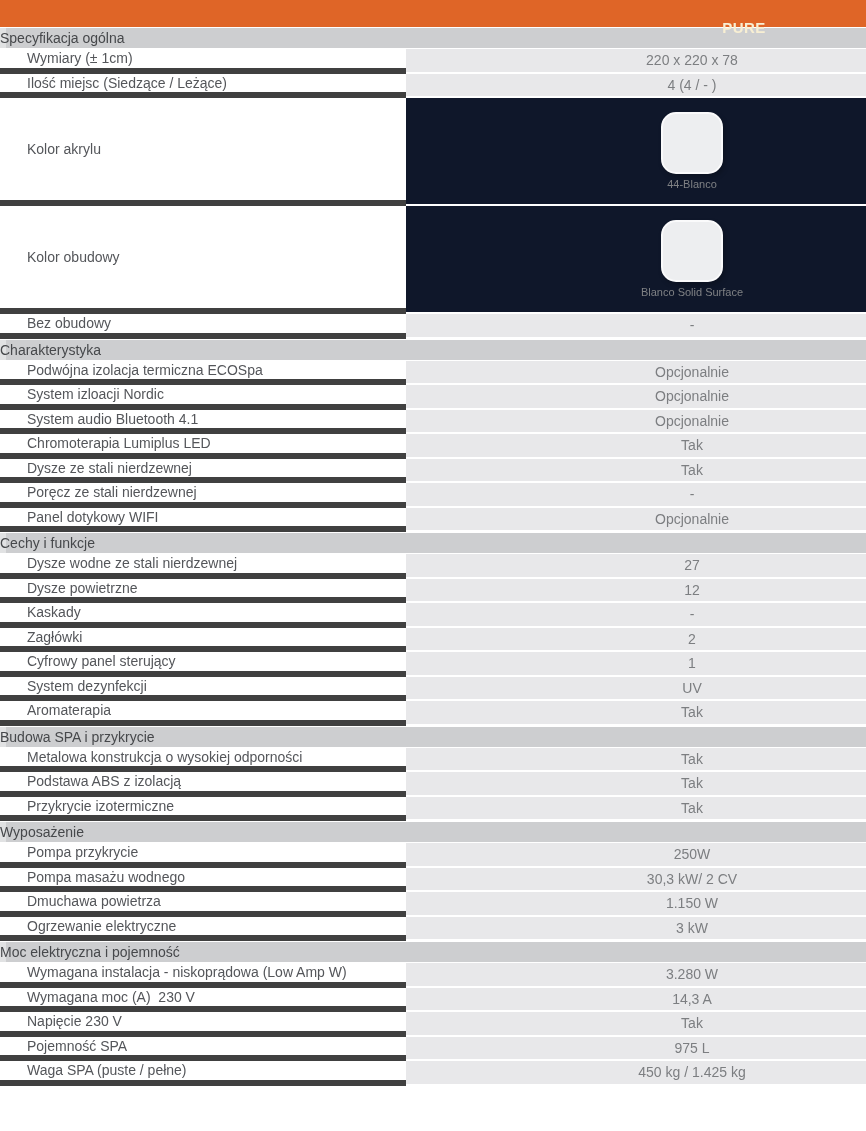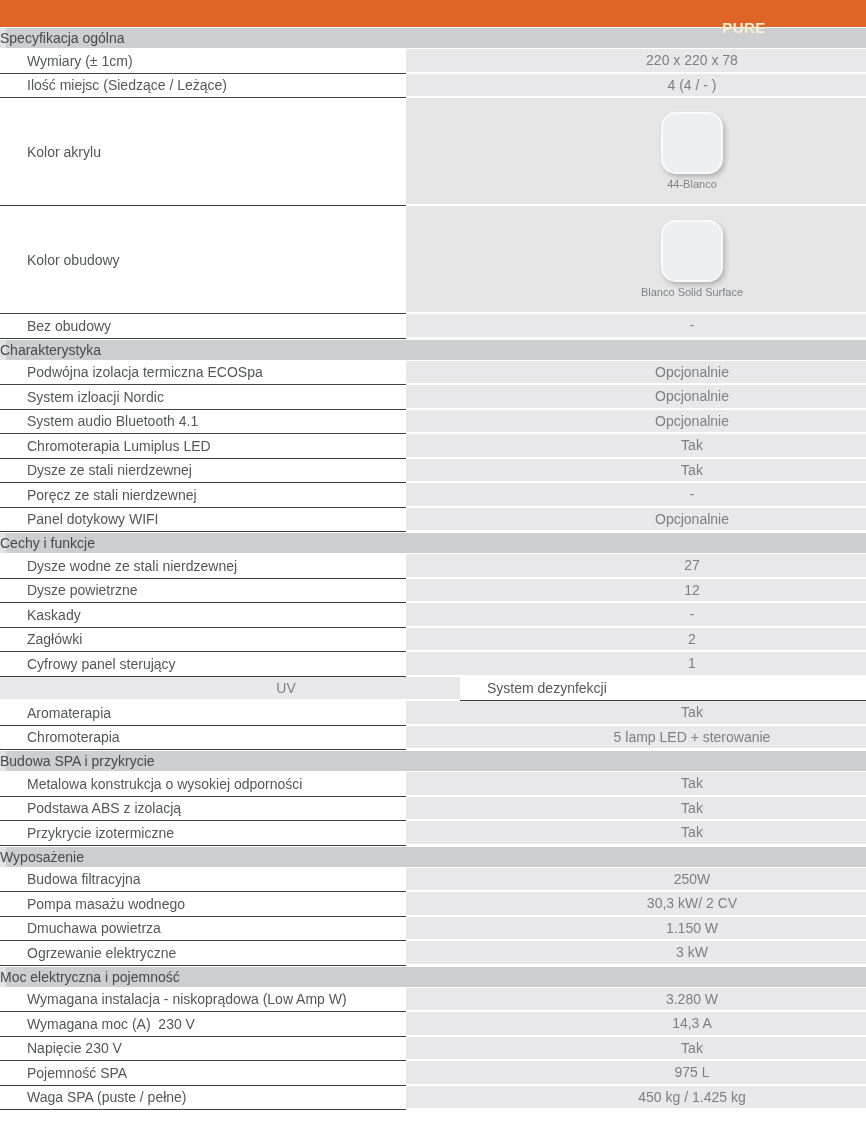--- a/index.html
+++ b/index.html
@@ -27,32 +27,32 @@
     display: flex; align-items: center; 
     color: #46484B; font-size: 14px;
   }
 
   
   .row { display: flex; height: 24.5px; }
   .row.tall { height: 108px; }
   .cell { display: flex; align-items: center; }
   .cell.label {
     width: 406px; background: #ffffff;
-    border-bottom: 1px solid #404040;
+    border-bottom: 6px solid #404040;
     padding-left: 27px;
     color: #54565A; font-size: 14px; white-space: pre-wrap;
   }
   .cell.value {
     width: 460px; background: #E8E8EA;
     border-bottom: 2px solid #ffffff;
     justify-content: center; padding-left: 112px;
     color: #7C7E81; font-size: 14px; white-space: pre-wrap;
     text-align: center;
   }
-  .row.tall .cell.value { background: #e5e5e5; }
+  .row.tall .cell.value { background: #0f172a; }
 
   
   .swatch-wrap { display: flex; flex-direction: column; align-items: center; }
   .swatch {
     width: 62px; height: 62px; border-radius: 15px;
     background: #EDEEF0; border: 2px solid #FAFAFB;
     box-shadow: 2px 3px 5px rgba(0,0,0,.22);
   }
   .swatch-caption { margin-top: 4px; font-size: 11px; color: #7F8184; text-align: center; }
 </style>
@@ -135,51 +135,47 @@
       </div>
       <div class="row">
         <div class="cell label">Zagłówki</div>
         <div class="cell value">2</div>
       </div>
       <div class="row">
         <div class="cell label">Cyfrowy panel sterujący</div>
         <div class="cell value">1</div>
       </div>
       <div class="row">
+        <div class="cell label">System dezynfekcji</div>
         <div class="cell value">UV</div>
-        <div class="cell label">System dezynfekcji</div>
       </div>
       <div class="row">
         <div class="cell label">Aromaterapia</div>
         <div class="cell value">Tak</div>
       </div>
-      <div class="row">
-        <div class="cell label">Chromoterapia</div>
-        <div class="cell value">5 lamp LED + sterowanie</div>
-      </div>
       <div class="section-bar">
         <span>Budowa SPA i przykrycie</span>
       </div>
       <div class="row">
         <div class="cell label">Metalowa konstrukcja o wysokiej odporności</div>
         <div class="cell value">Tak</div>
       </div>
       <div class="row">
         <div class="cell label">Podstawa ABS z izolacją</div>
         <div class="cell value">Tak</div>
       </div>
       <div class="row">
         <div class="cell label">Przykrycie izotermiczne</div>
         <div class="cell value">Tak</div>
       </div>
       <div class="section-bar">
         <span>Wyposażenie</span>
       </div>
       <div class="row">
-        <div class="cell label">Budowa filtracyjna</div>
+        <div class="cell label">Pompa przykrycie</div>
         <div class="cell value">250W</div>
       </div>
       <div class="row">
         <div class="cell label">Pompa masażu wodnego</div>
         <div class="cell value">30,3 kW/ 2 CV</div>
       </div>
       <div class="row">
         <div class="cell label">Dmuchawa powietrza</div>
         <div class="cell value">1.150 W</div>
       </div>

